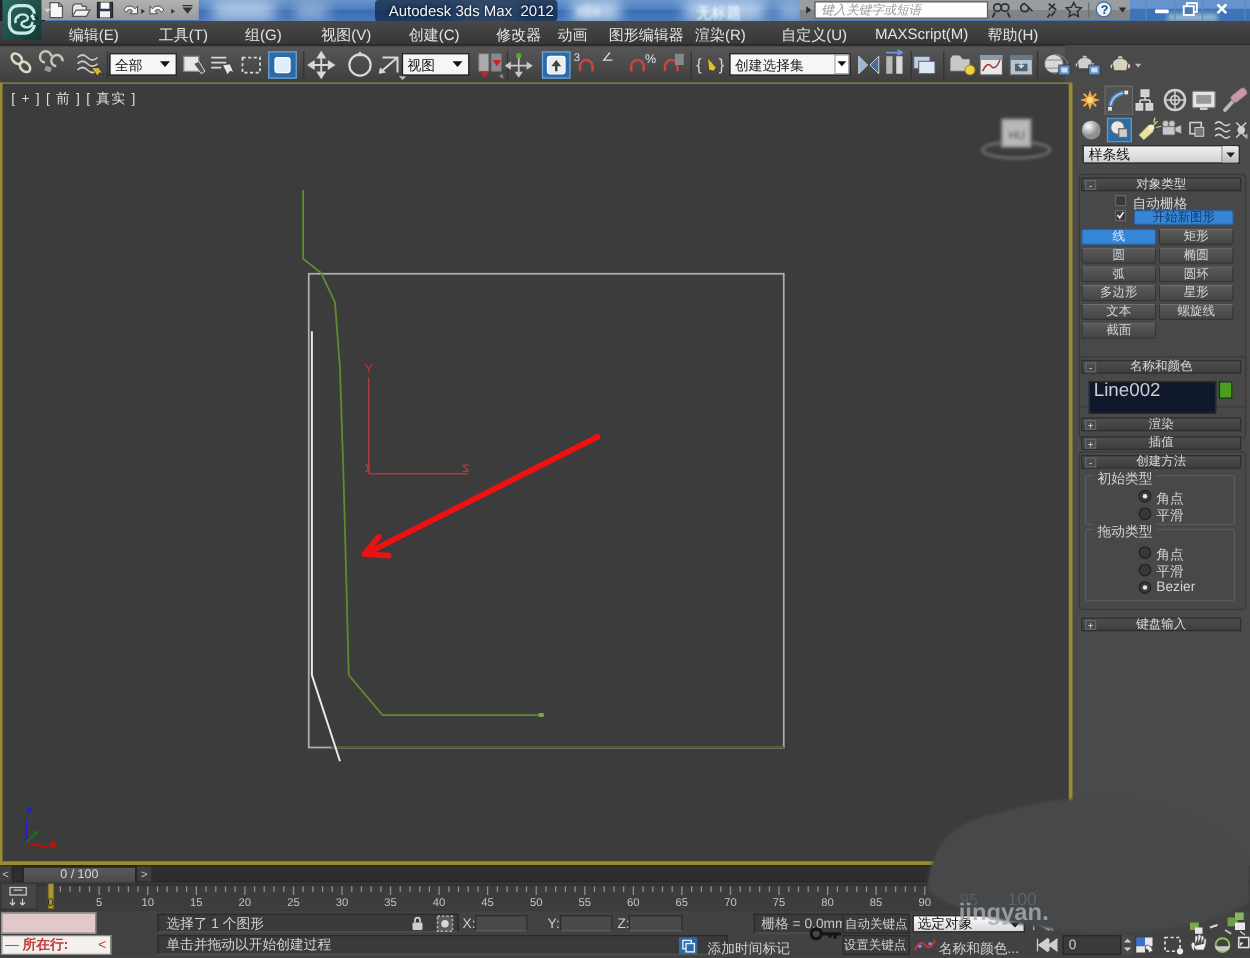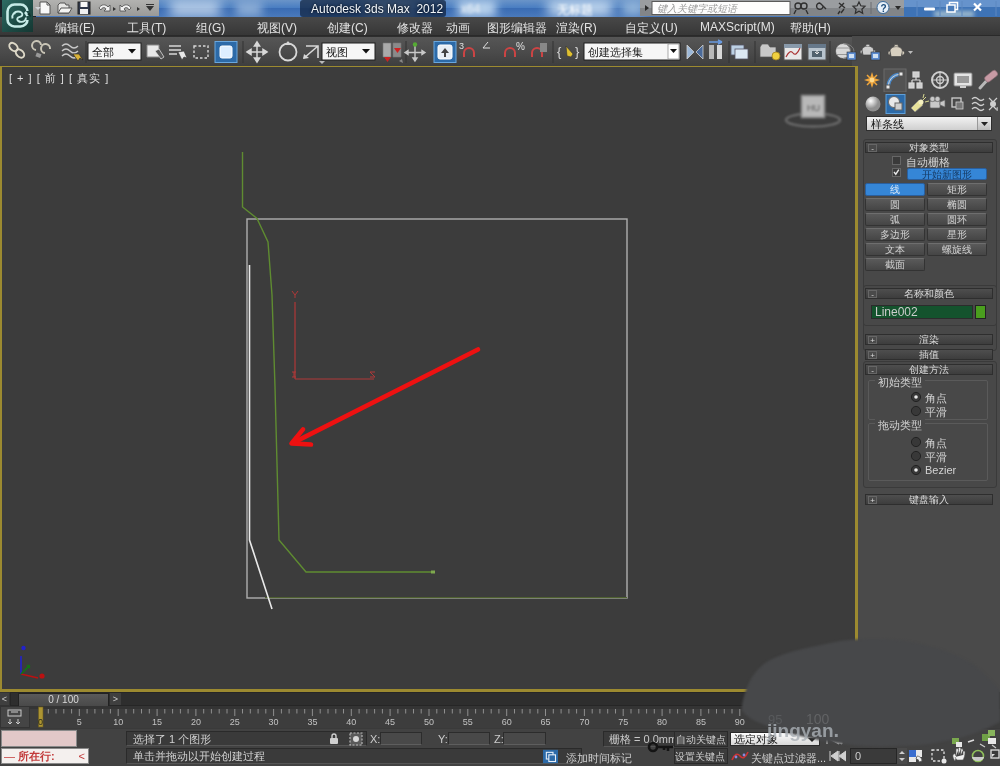--- a/index.html
+++ b/index.html
@@ -420,21 +420,21 @@
     <div class="cbtn" style="left:5px;top:147px">弧</div>
     <div class="cbtn" style="left:67px;top:147px">圆环</div>
     <div class="cbtn" style="left:5px;top:162px">多边形</div>
     <div class="cbtn" style="left:67px;top:162px">星形</div>
     <div class="cbtn" style="left:5px;top:177px">文本</div>
     <div class="cbtn" style="left:67px;top:177px">螺旋线</div>
     <div class="cbtn" style="left:5px;top:192px">截面</div>
 
     <div class="abs" style="left:3px;top:219px;width:134px;height:41px;border:1px solid #3a3a3a;border-radius:3px;background:#484848"></div>
     <div class="rollhead" style="top:222px"><span class="pm">-</span>名称和颜色</div>
-    <div class="abs" style="left:11px;top:239px;width:102px;height:14px;background:#14532d;border:1px solid #2c2c2c;color:#cccccc;font-size:12px;line-height:13px;padding-left:3px">Line002</div>
+    <div class="abs" style="left:11px;top:239px;width:102px;height:26px;background:#0f172a;border:1px solid #2c2c2c;color:#cccccc;font-size:15px;line-height:13px;padding-left:3px">Line002</div>
     <div class="abs" style="left:115px;top:239px;width:11px;height:14px;background:#4a9e1e;border:1px solid #222"></div>
 
     <div class="rollhead" style="top:268px"><span class="pm">+</span>渲染</div>
     <div class="rollhead" style="top:283px"><span class="pm">+</span>插值</div>
     <div class="abs" style="left:3px;top:295px;width:134px;height:127px;border:1px solid #3a3a3a;border-radius:3px;background:#484848"></div>
     <div class="rollhead" style="top:298px"><span class="pm">-</span>创建方法</div>
     <div class="abs" style="left:8px;top:314px;width:120px;height:40px;border:1px solid #5a5a5a;border-radius:2px">
       <div class="abs" style="left:6px;top:-6px;background:#484848;padding:0 3px;color:#d2d2d2;font-size:11px">初始类型</div>
     </div>
     <div class="abs" style="left:8px;top:357px;width:120px;height:58px;border:1px solid #5a5a5a;border-radius:2px">
@@ -675,21 +675,21 @@
       <rect x="0" y="0" width="18" height="16" fill="#2c6aa8"></rect>
       <rect x="4" y="3" width="8" height="8" fill="none" stroke="#e8f0fa" stroke-width="1.3"></rect>
       <rect x="7" y="6" width="8" height="8" fill="#2c6aa8" stroke="#e8f0fa" stroke-width="1.3"></rect>
     </svg>
     <div class="abs" style="left:566px;top:22px;color:#cfcfcf;font-size:11px">添加时间标记</div>
     <svg class="abs" style="left:731px;top:20px" width="18" height="15" viewBox="0 0 18 15">
       <path d="M1,11 q4,-9 8,-4 t8,-4" stroke="#cc3333" stroke-width="1.6" fill="none"></path>
       <circle cx="5" cy="8" r="1.4" fill="#8888dd"></circle>
         <circle cx="13" cy="6" r="1.4" fill="#8888dd"></circle>
     </svg>
-    <div class="abs" style="left:751px;top:22px;color:#cfcfcf;font-size:11px">关键点过滤器...</div>
+    <div class="abs" style="left:751px;top:22px;color:#cfcfcf;font-size:11px">名称和颜色...</div>
     <svg class="abs" style="left:828px;top:21px" width="20" height="13" viewBox="0 0 20 13">
       <path d="M2,1 v10 M10,1 L3,6 l7,5 z M11,1 v10 M18,1 l-7,5 7,5" fill="#cfcfcf" stroke="#cfcfcf" stroke-width="1"></path>
     </svg>
     <div class="abs" style="left:850px;top:19px;width:47px;height:16px;background:#3a3a3a;border:1px solid #262626;color:#ccc;font-size:11px;line-height:15px;padding-left:4px">0</div>
     <svg class="abs" style="left:897px;top:19px" width="10" height="16">
         <rect width="10" height="16" fill="#4a4a4a"></rect>
         <path d="M2,6 l3,-3 3,3 z M2,10 l3,3 3,-3 z" fill="#ccc"></path>
       </svg>
 
     <svg class="abs" style="left:908px;top:18px" width="92" height="18" viewBox="0 0 92 18">

